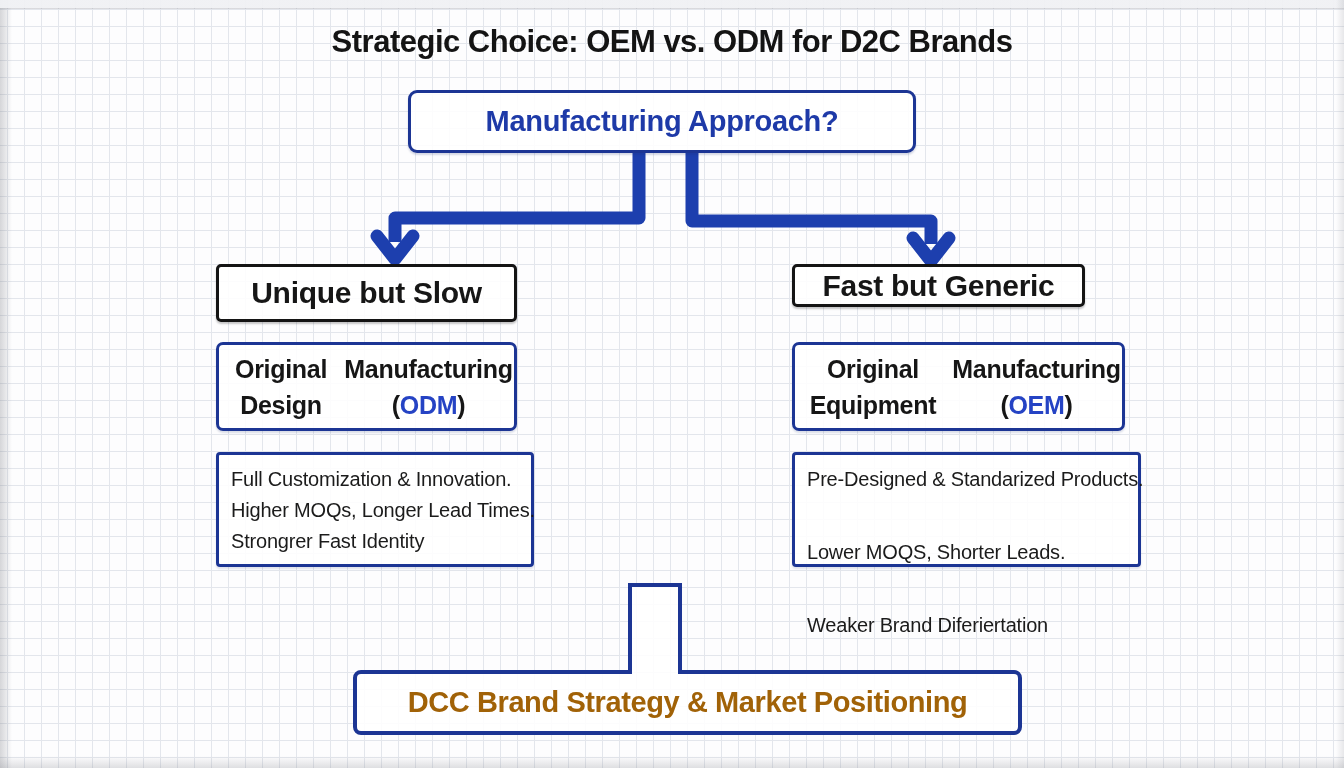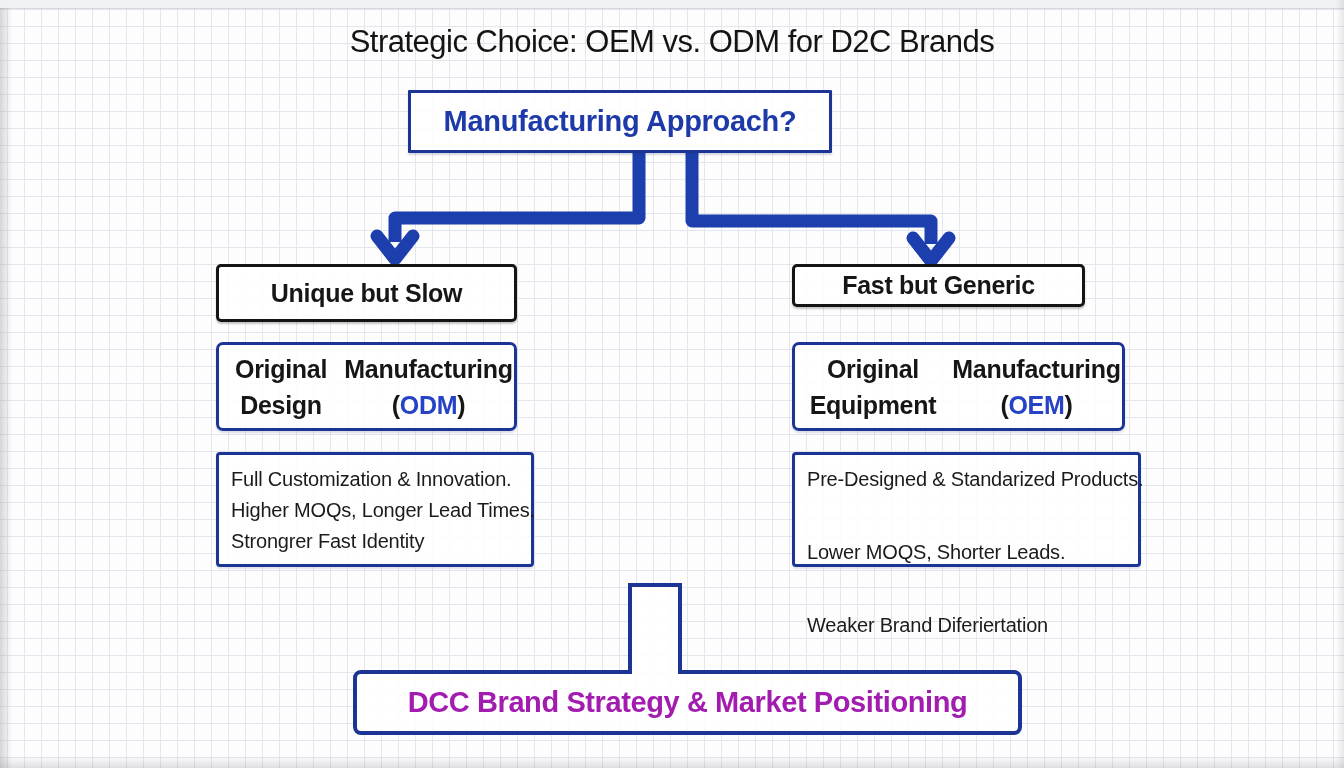--- a/index.html
+++ b/index.html
@@ -14,36 +14,36 @@
     background-position:7px 9px;
   }
   .edge{position:absolute;pointer-events:none;z-index:5;}
   .edge-left{left:0;top:0;bottom:0;width:12px;background:linear-gradient(to right, rgba(110,112,120,.28), rgba(110,112,120,0));}
   .edge-top{left:0;right:0;top:0;height:12px;background:linear-gradient(to bottom, rgba(240,241,244,.95) 0 8px, rgba(150,152,160,.35) 8px 9px, rgba(0,0,0,0) 9px);}
   .edge-bottom{left:0;right:0;bottom:0;height:12px;background:linear-gradient(to top, rgba(130,132,140,.25), rgba(0,0,0,0));}
   .edge-right{right:0;top:0;bottom:0;width:8px;background:linear-gradient(to left, rgba(130,132,140,.18), rgba(0,0,0,0));}
 
   .title{
     position:absolute;left:0;top:24px;width:100%;text-align:center;
-    font-size:31px;font-weight:400;letter-spacing:-.5px;color:#141414;z-index:3;
+    font-size:31px;font-weight:700;letter-spacing:-.5px;color:#141414;z-index:3;
   }
   .node{
     position:absolute;box-sizing:border-box;z-index:3;
     background:rgba(255,255,255,.88);
     display:flex;align-items:center;justify-content:center;text-align:center;
   }
   .decision{
-    left:408px;top:90px;width:424px;height:63px;
-    border:3px solid #1c3594;border-radius:1px;
+    left:408px;top:90px;width:508px;height:63px;
+    border:3px solid #1c3594;border-radius:9px;
     font-size:29px;font-weight:700;color:#1e3aa8;letter-spacing:-.3px;
     box-shadow:0 2px 2px rgba(25,45,110,.18);
   }
   .verdict{
     border:3px solid #141414;border-radius:5px;
-    font-size:25px;font-weight:700;letter-spacing:-.3px;
+    font-size:30px;font-weight:700;letter-spacing:-.3px;
     box-shadow:0 2px 2px rgba(0,0,0,.22);
     justify-content:center;
   }
   .verdict-left{left:216px;top:264px;width:301px;height:58px;}
   .verdict-right{left:792px;top:264px;width:293px;height:43px;}
   .name{
     border:3px solid #1c3594;border-radius:7px;
     font-size:25px;font-weight:700;line-height:36px;letter-spacing:-.3px;
     flex-direction:row;box-shadow:0 2px 2px rgba(25,45,110,.15);
   }
@@ -55,21 +55,21 @@
     font-size:20px;font-weight:400;line-height:31px;letter-spacing:-.2px;color:#1b1b1b;
     flex-direction:column;align-items:flex-start;justify-content:flex-start;
     padding:9px 0 9px 12px;text-align:left;white-space:nowrap;
     box-shadow:0 2px 2px rgba(25,45,110,.12);
   }
   .details-left{left:216px;top:452px;width:318px;height:115px;}
   .details-right{left:792px;top:452px;width:349px;height:115px;gap:42px;}
   .outcome-label{
     position:absolute;left:355px;top:674px;width:665px;height:57px;z-index:4;
     display:flex;align-items:center;justify-content:center;
-    font-size:29px;font-weight:700;letter-spacing:-.4px;color:#a21caf;
+    font-size:29px;font-weight:700;letter-spacing:-.4px;color:#a16207;
   }
   svg.connectors{position:absolute;left:0;top:0;z-index:2;}
 </style>
 </head>
 <body>
 
 <div class="edge edge-left"></div>
 <div class="edge edge-top"></div>
 <div class="edge edge-bottom"></div>
 <div class="edge edge-right"></div>

